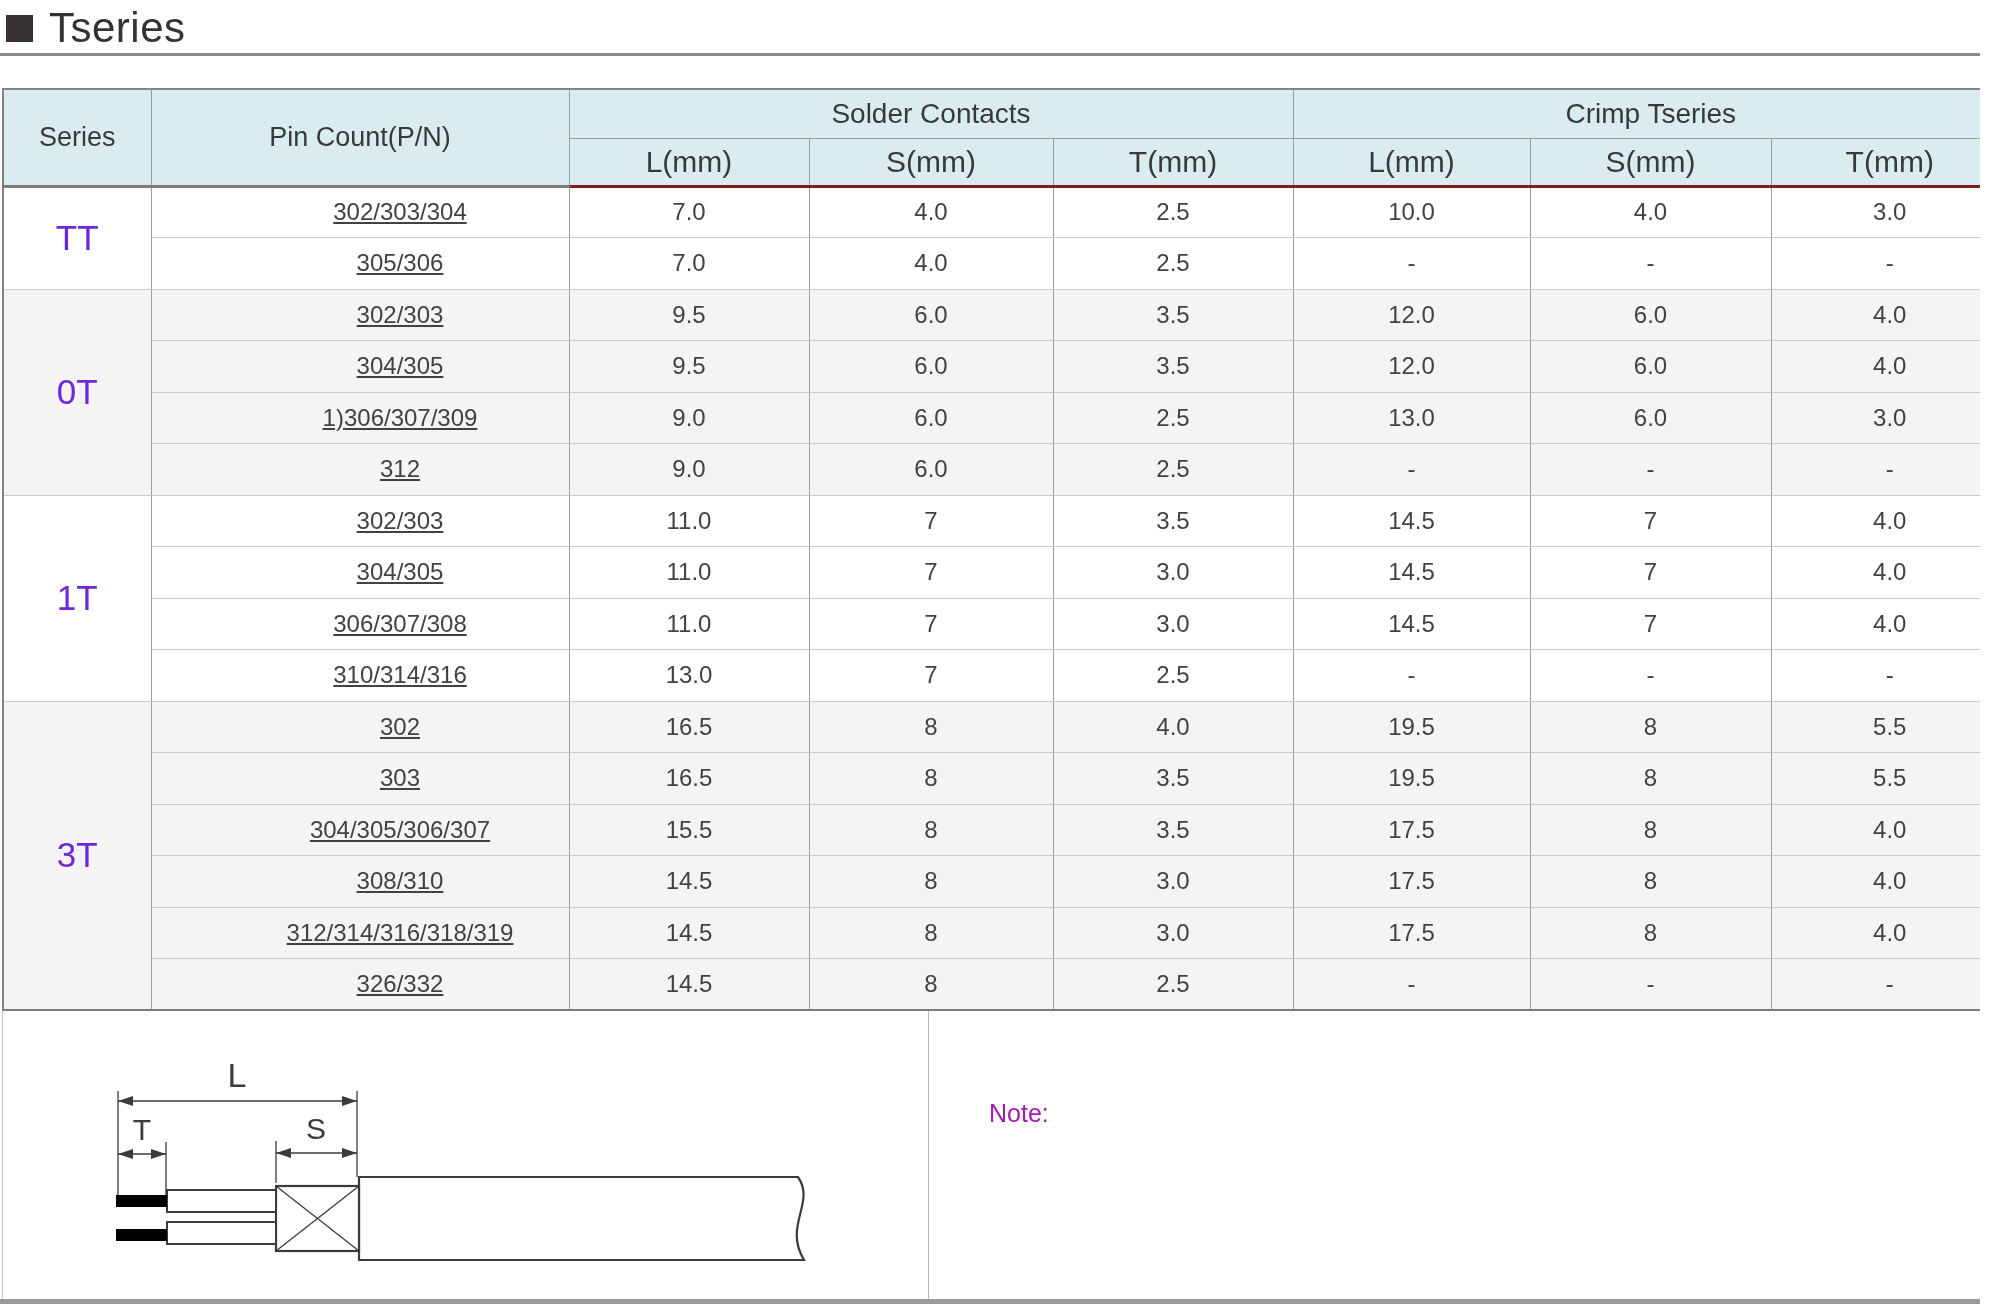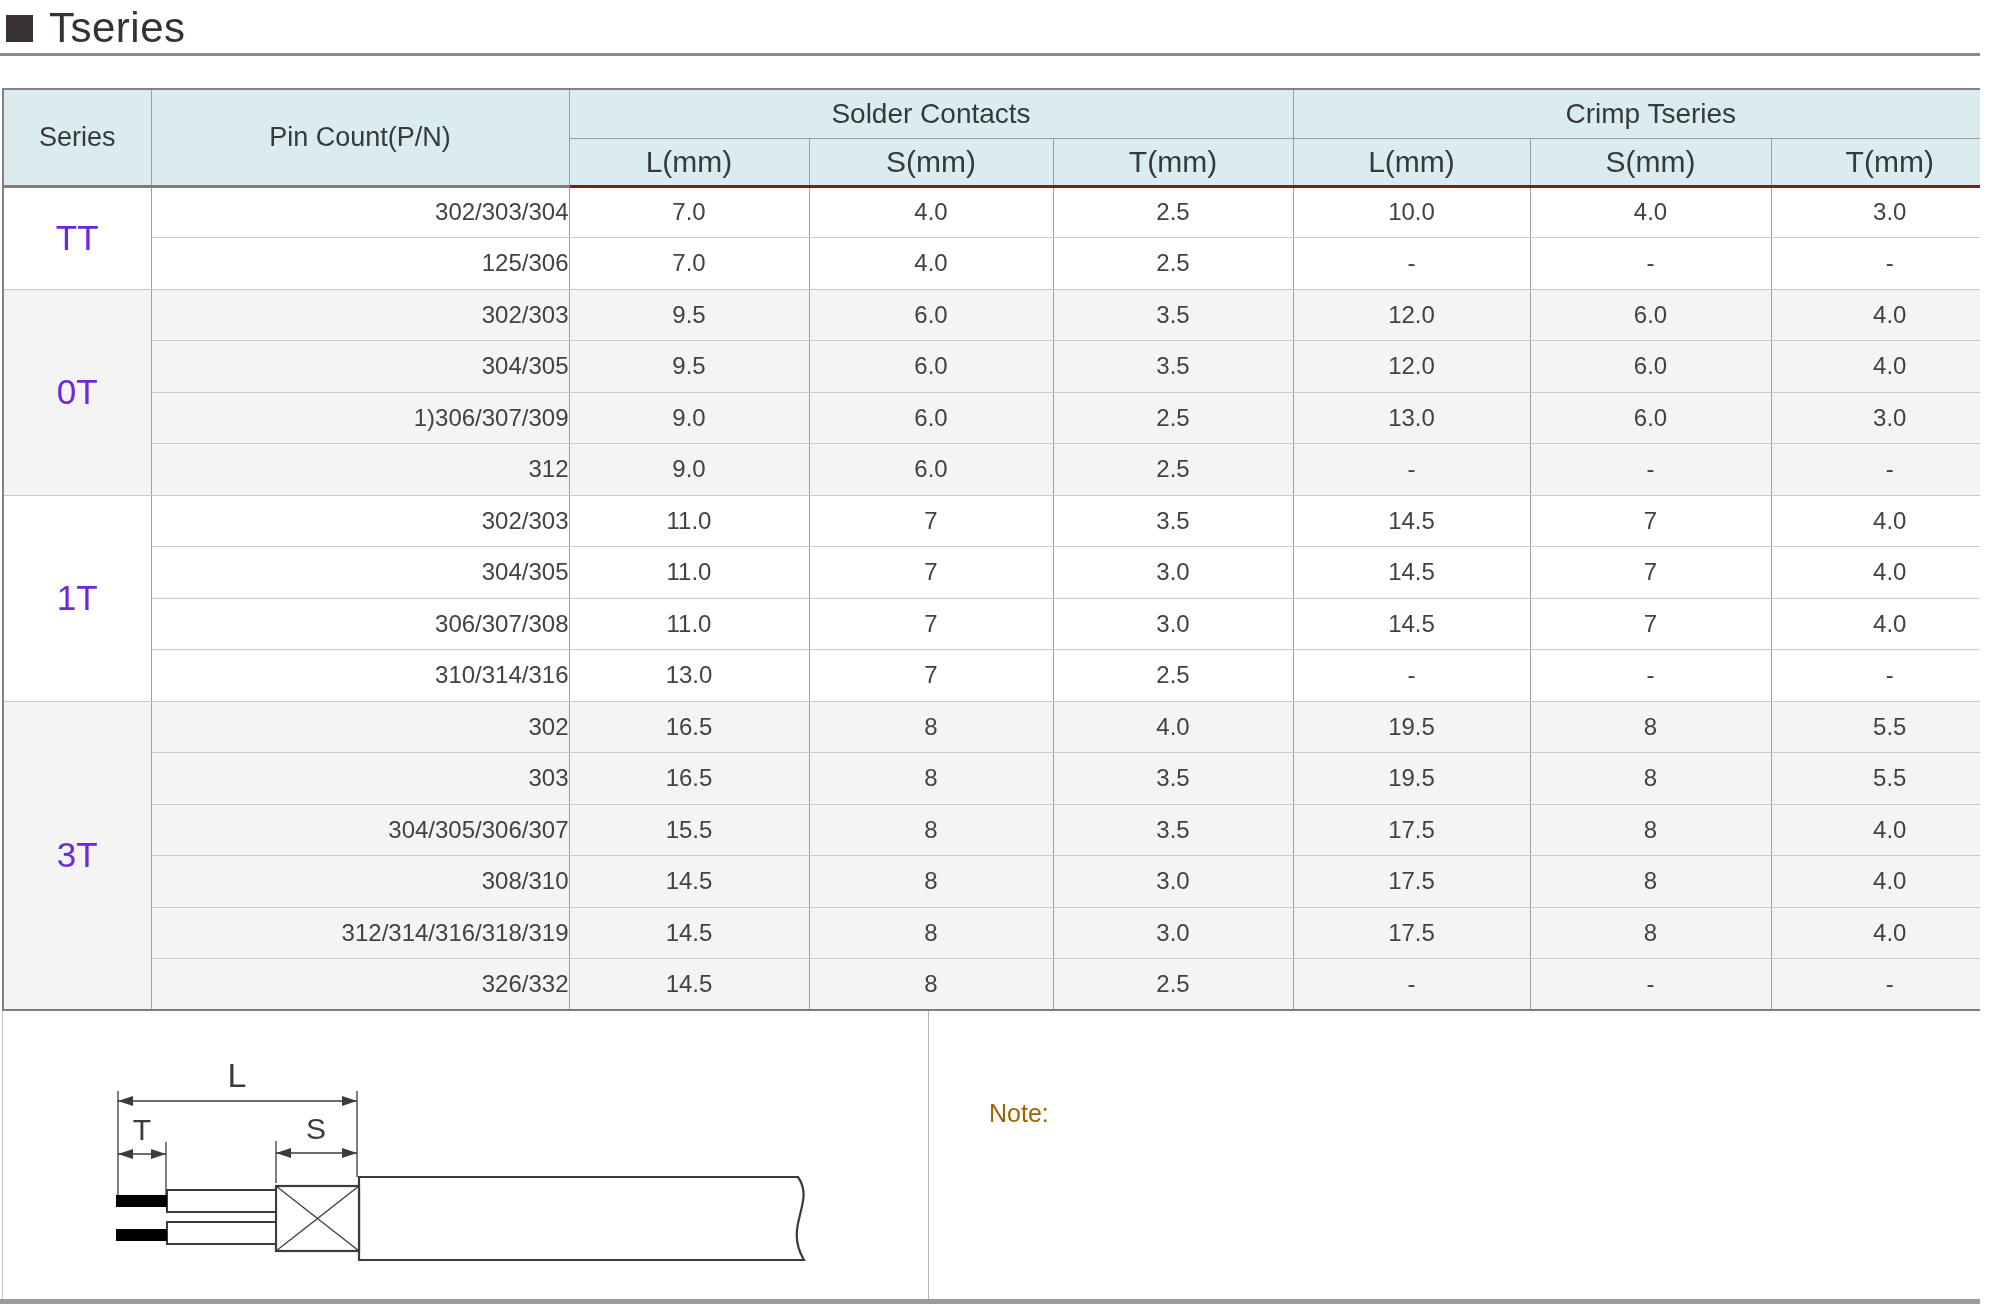--- a/index.html
+++ b/index.html
@@ -19,29 +19,29 @@
                border:2px solid #838383; border-bottom:3px solid #7d7d7d; }
   table.spec th, table.spec td { text-align:center; vertical-align:middle; font-weight:normal; }
   thead th { background:#dbecf1; border:1px solid #9b9b9b; color:#37393b; }
   .grouphead th { height:49px; font-size:28px; }
   .subhead th { height:48px; font-size:30px; border-bottom:3px solid #7f1d1d; }
   th.rspan { border-bottom:3px solid #7d7d7d; font-size:27px; }
   tbody td { height:51.5px; font-size:24px; color:#454142;
              border-left:1px solid #9e9e9e; border-right:1px solid #9e9e9e;
              border-top:1px solid #c9c9c9; border-bottom:1px solid #c9c9c9; background:#ffffff; }
   tbody td.series { font-size:35px; color:#6d28d9; }
-  tbody td.pin { text-align:right; padding-left:80px; }
+  tbody td.pin { text-align:center; padding-left:80px;text-decoration:underline; }
   tbody tr.gray td { background:#f4f4f4; }
 
   
   .bottom { position:absolute; top:1011px; left:2px; width:2006px; height:288px;
             display:flex; border-left:1px solid #c4c4c4; border-right:1px solid #c4c4c4; background:#fff; }
   .bottom-left { position:relative; width:926px; height:288px; border-right:1px solid #b7b7b7; }
   .bottom-right { flex:1; padding:88px 0 0 60px; }
-  .note-title { font-size:25px; color:#a16207; margin-bottom:16px; }
+  .note-title { font-size:25px; color:#a21caf; margin-bottom:16px; }
   .note-line { font-size:25px; color:#4d4d4d; line-height:41px; }
   .footer-bar { position:absolute; top:1299px; left:0; width:2010px; height:5px; background:#9a9a9a; }
 
   svg text { font-family:"Liberation Sans","DejaVu Sans",sans-serif; fill:#3b3b3b; }
 </style>
 </head>
 <body>
 
 <div class="page">
 
@@ -83,21 +83,21 @@
         <td class="series" rowspan="2">TT</td>
         <td class="pin">302/303/304</td>
         <td>7.0</td>
         <td>4.0</td>
         <td>2.5</td>
         <td>10.0</td>
         <td>4.0</td>
         <td>3.0</td>
       </tr>
       <tr class="white">
-        <td class="pin">125/306</td>
+        <td class="pin">305/306</td>
         <td>7.0</td>
         <td>4.0</td>
         <td>2.5</td>
         <td>-</td>
         <td>-</td>
         <td>-</td>
       </tr>
 
       <tr class="gray">
         <td class="series" rowspan="4">0T</td>

